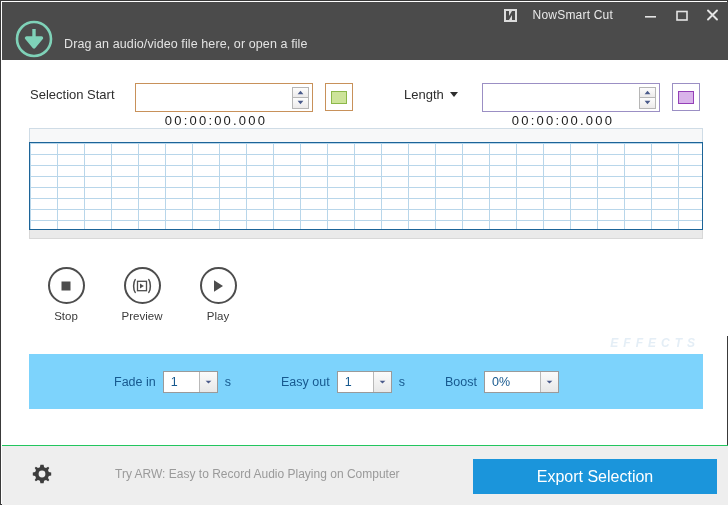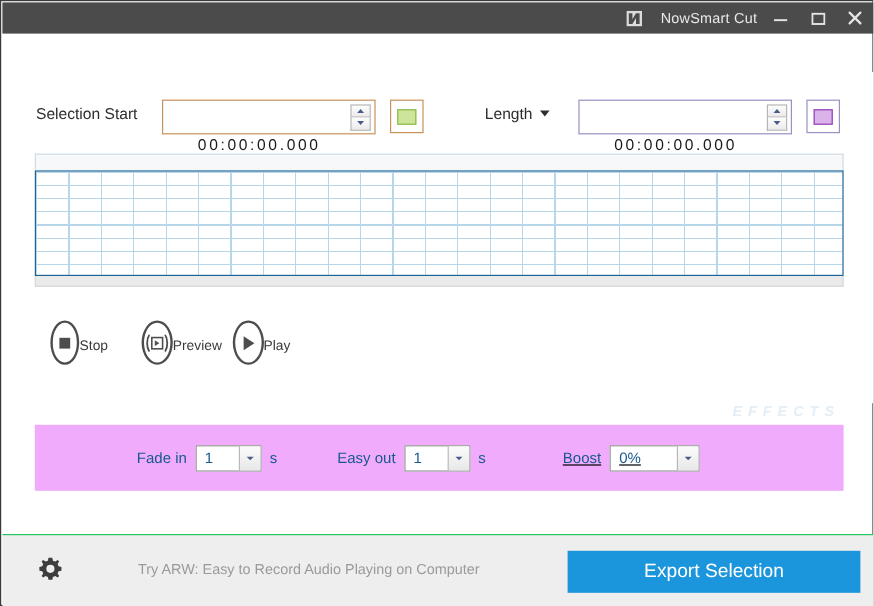--- a/index.html
+++ b/index.html
@@ -39,21 +39,21 @@
     height: 26px;
     background: #4b4b4b;
     display: flex;
     align-items: center;
     justify-content: flex-end;
   }
   .title-group {
     display: flex;
     align-items: center;
     gap: 16px;
-    margin-right: 4px;
+    margin-right: 22px;
   }
   .app-logo {
     width: 13px; height: 13px;
     position: relative;
     display: inline-block;
   }
   .app-logo svg { display:block; }
   .title-text {
     color: #e9e9e9;
     font-size: 12px;
@@ -224,21 +224,21 @@
   
   .transport {
     position: absolute;
     left: 40px; top: 207px;
     display: flex;
     gap: 28px;
   }
   .tbtn {
     width: 48px;
     display: flex;
-    flex-direction: row;
+    flex-direction: column;
     align-items: center;
     cursor: default;
     user-select: none;
   }
   .tbtn-circle {
     width: 37px; height: 37px;
     box-sizing: border-box;
     border: 2px solid #4d4d4d;
     border-radius: 50%;
     display: flex; align-items: center; justify-content: center;
@@ -270,21 +270,21 @@
     font-weight: bold;
     user-select: none;
     white-space: nowrap;
   }
 
   
   .effects-panel {
     position: absolute;
     left: 27px; top: 294px;
     width: 674px; height: 55px;
-    background: #f0abfc;
+    background: #7dd3fc;
     display: flex;
     align-items: center;
   }
   .fx-group {
     position: absolute;
     display: flex;
     align-items: center;
     gap: 7px;
   }
   .fx-label {
@@ -315,21 +315,21 @@
     width: 17px;
     border-left: 1px solid #b9b9b9;
     background: linear-gradient(#fbfbfb, #e8e8e8);
     display: flex; align-items: center; justify-content: center;
   }
   .fx-w-narrow .v { min-width: 20px; justify-content: flex-start; }
   .fx-w-wide  .v { min-width: 40px; justify-content: flex-start; }
 
   #fx-fadein  { left: 85px; }
   #fx-fadeout { left: 252px; }
-  #fx-boost   { left: 440px; text-decoration: underline; }
+  #fx-boost   { left: 416px; }
 
   
   .bottombar {
     position: absolute;
     left: 1px; top: 444px;
     width: 726px; height: 60px;
     background: #eeeeee;
     border-top: 1px solid #22c55e;
     display: flex;
     align-items: center;
@@ -388,20 +388,29 @@
             </svg>
         </div>
         <div class="win-btn">
           <svg width="13" height="12" viewBox="0 0 13 12">
             <path d="M2 1.5 L11 10.5 M11 1.5 L2 10.5" stroke="#e4e4e4" stroke-width="1.9" stroke-linecap="round"></path>
           </svg>
         </div>
       </div>
     </div>
 
+    <div class="drop-area">
+      <span class="dl-icon">
+        <svg width="40" height="40" viewBox="0 0 40 40">
+          <circle cx="20" cy="20" r="17" fill="#4b4b4b" stroke="#7fd2b8" stroke-width="2.6"></circle>
+          <path d="M20 10 L20 24 M20 28 L12.5 19 L27.5 19 Z" stroke="#7fd2b8" stroke-width="3.4" fill="#7fd2b8" stroke-linejoin="round"></path>
+        </svg>
+      </span>
+      <span class="drop-text">Drag an audio/video file here, or open a file</span>
+    </div>
 
     <div class="body-area">
 
       <div class="sel-row">
 
         <span class="lbl sel-start-label">Selection Start</span>
 
         <div class="spin-box orange" style="left:133px; top:6px; width:178px;">
           <span class="spin-val">00:00:00.000</span>
           <span class="spin-arrows">

